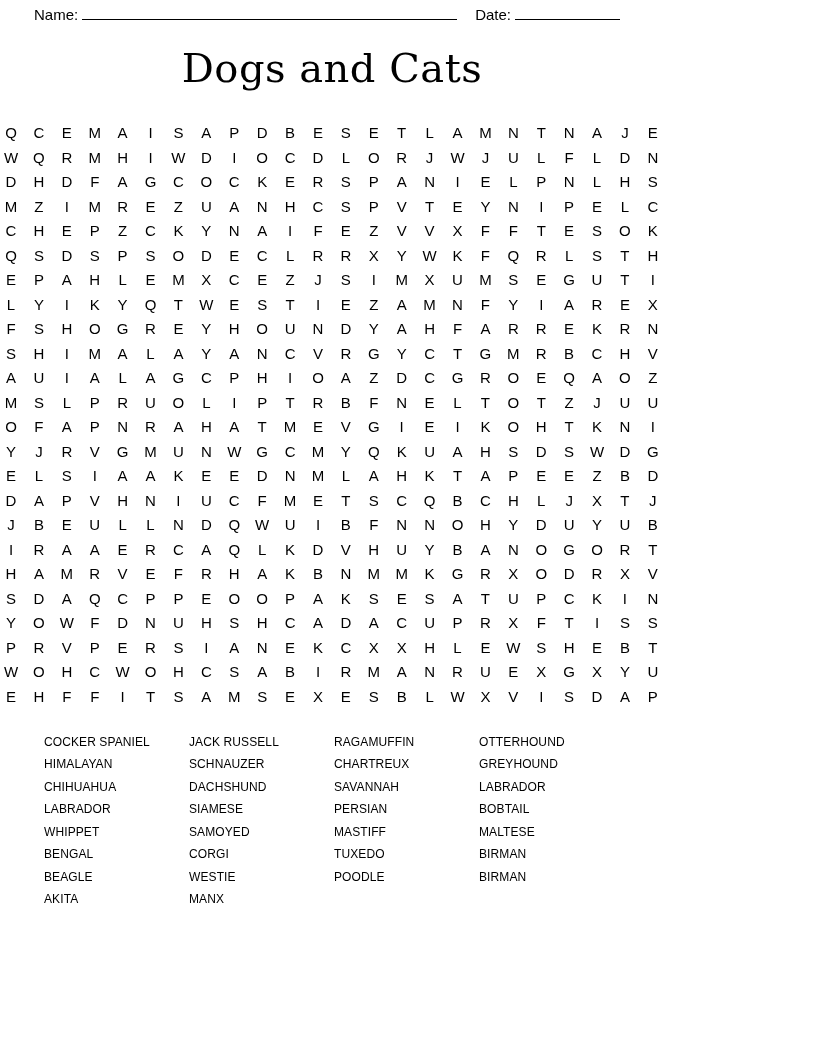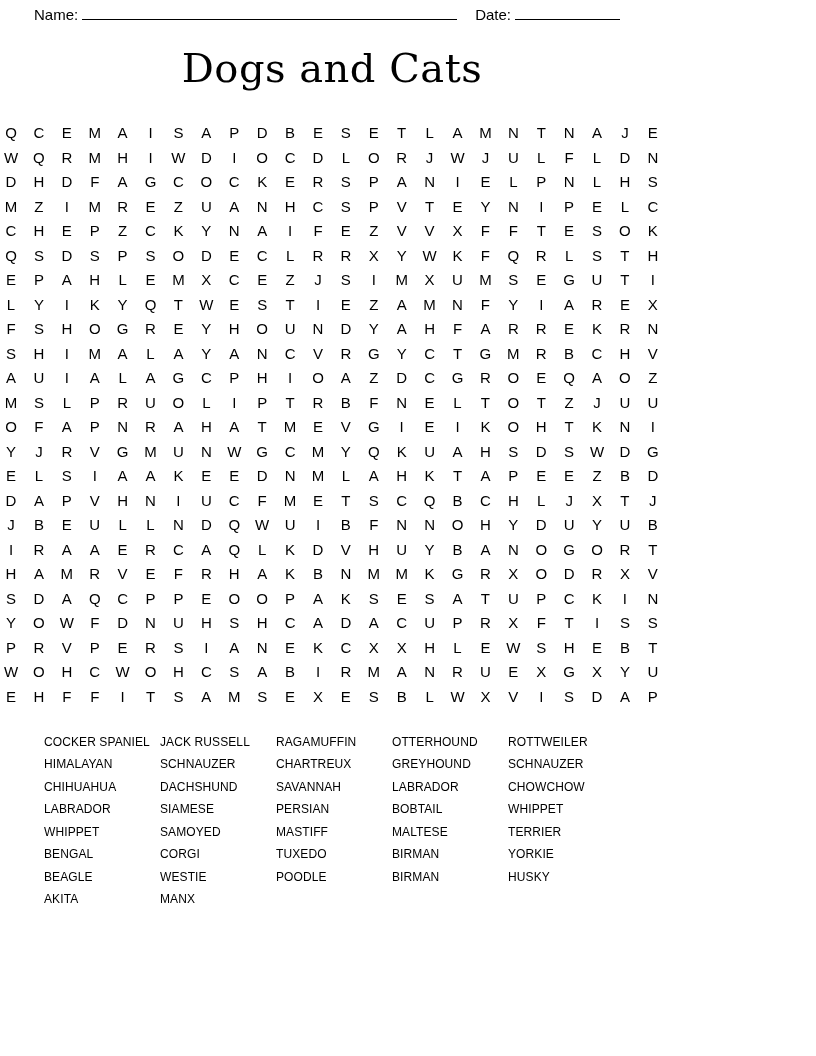--- a/index.html
+++ b/index.html
@@ -762,24 +762,15 @@
       </div>
       <div class="word-col">
         <div class="word">OTTERHOUND</div>
         <div class="word">GREYHOUND</div>
         <div class="word">LABRADOR</div>
         <div class="word">BOBTAIL</div>
         <div class="word">MALTESE</div>
         <div class="word">BIRMAN</div>
         <div class="word">BIRMAN</div>
       </div>
-      <div class="word-col">
-        <div class="word">ROTTWEILER</div>
-        <div class="word">SCHNAUZER</div>
-        <div class="word">CHOWCHOW</div>
-        <div class="word">WHIPPET</div>
-        <div class="word">TERRIER</div>
-        <div class="word">YORKIE</div>
-        <div class="word">HUSKY</div>
-      </div>
     </div>
 
 </div>
 
 </body></html>

